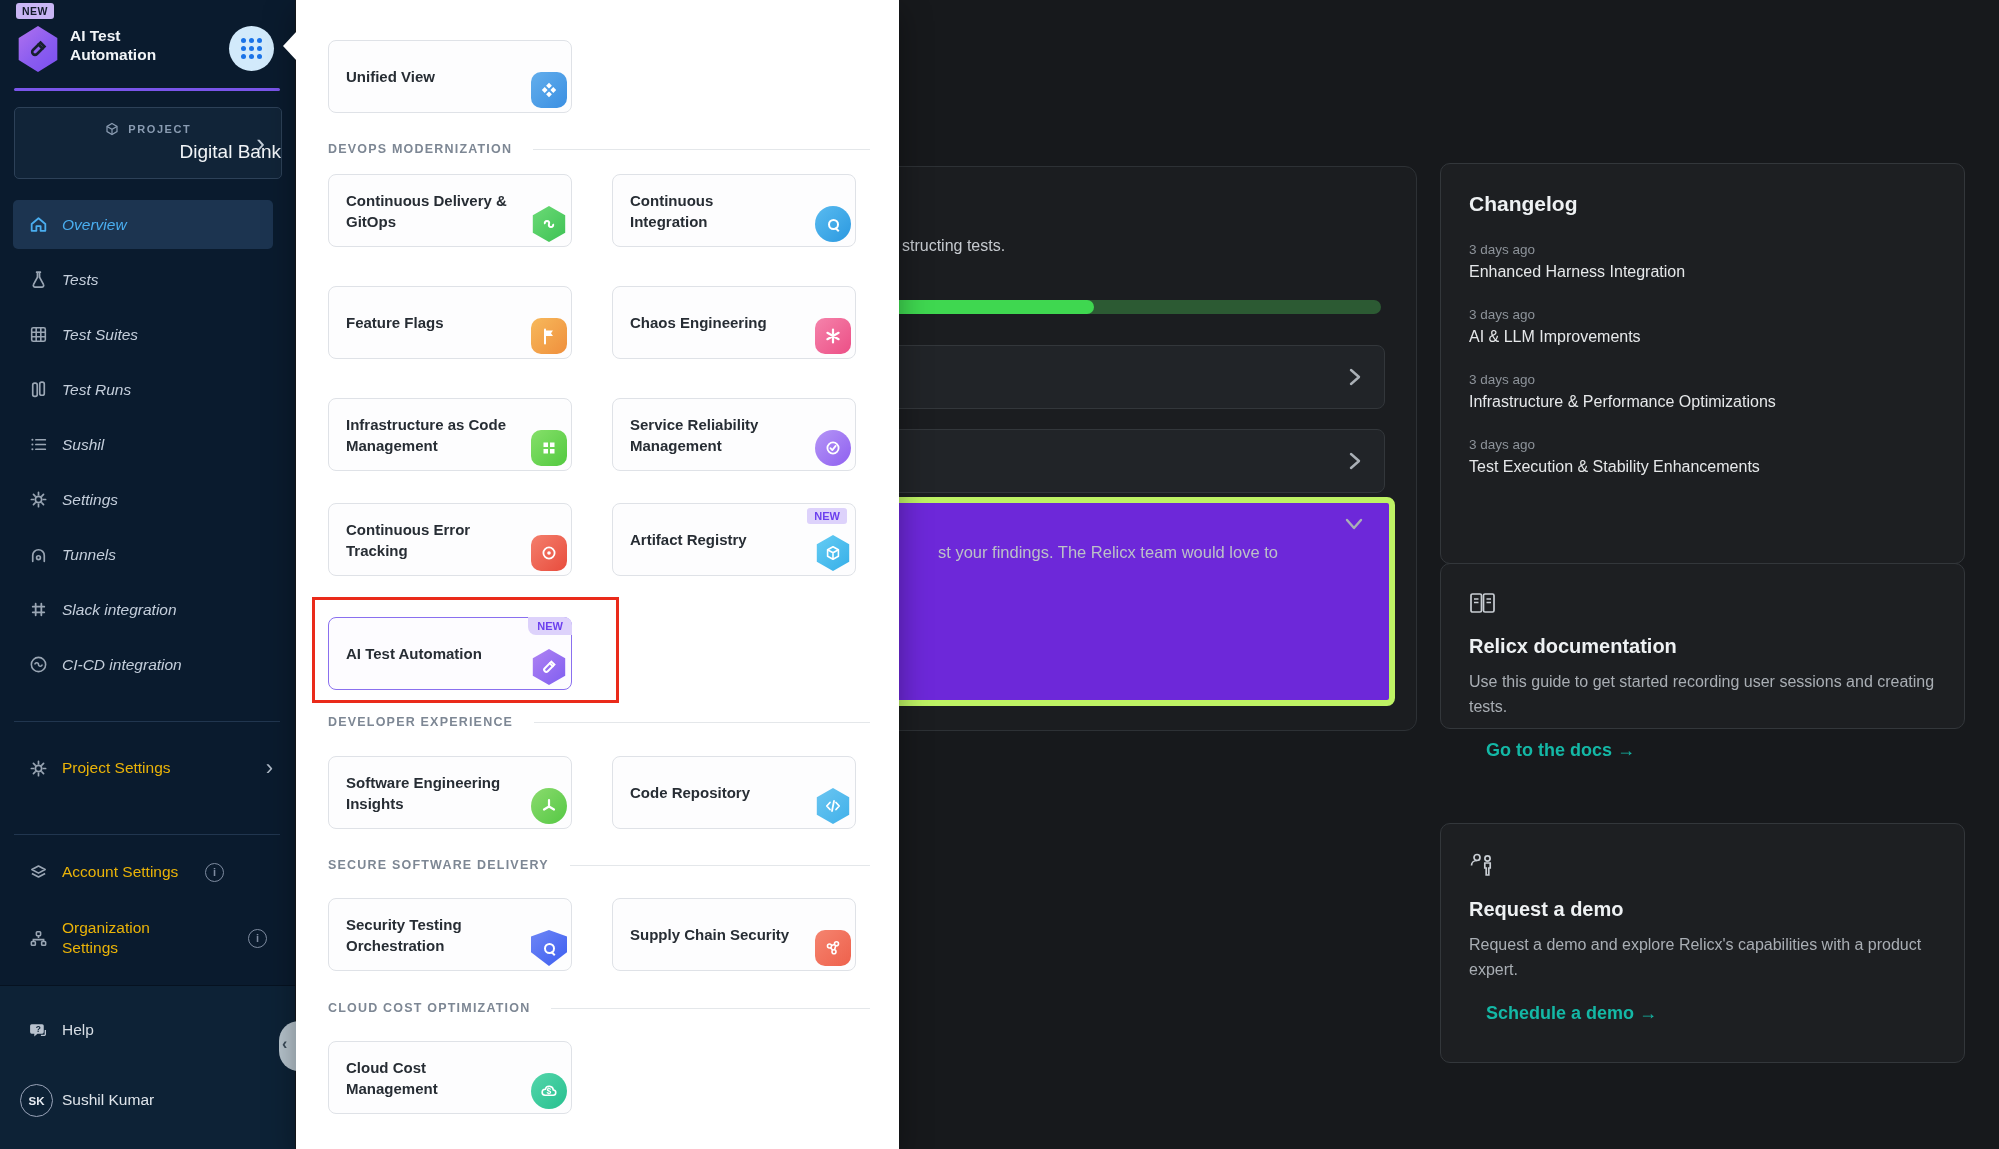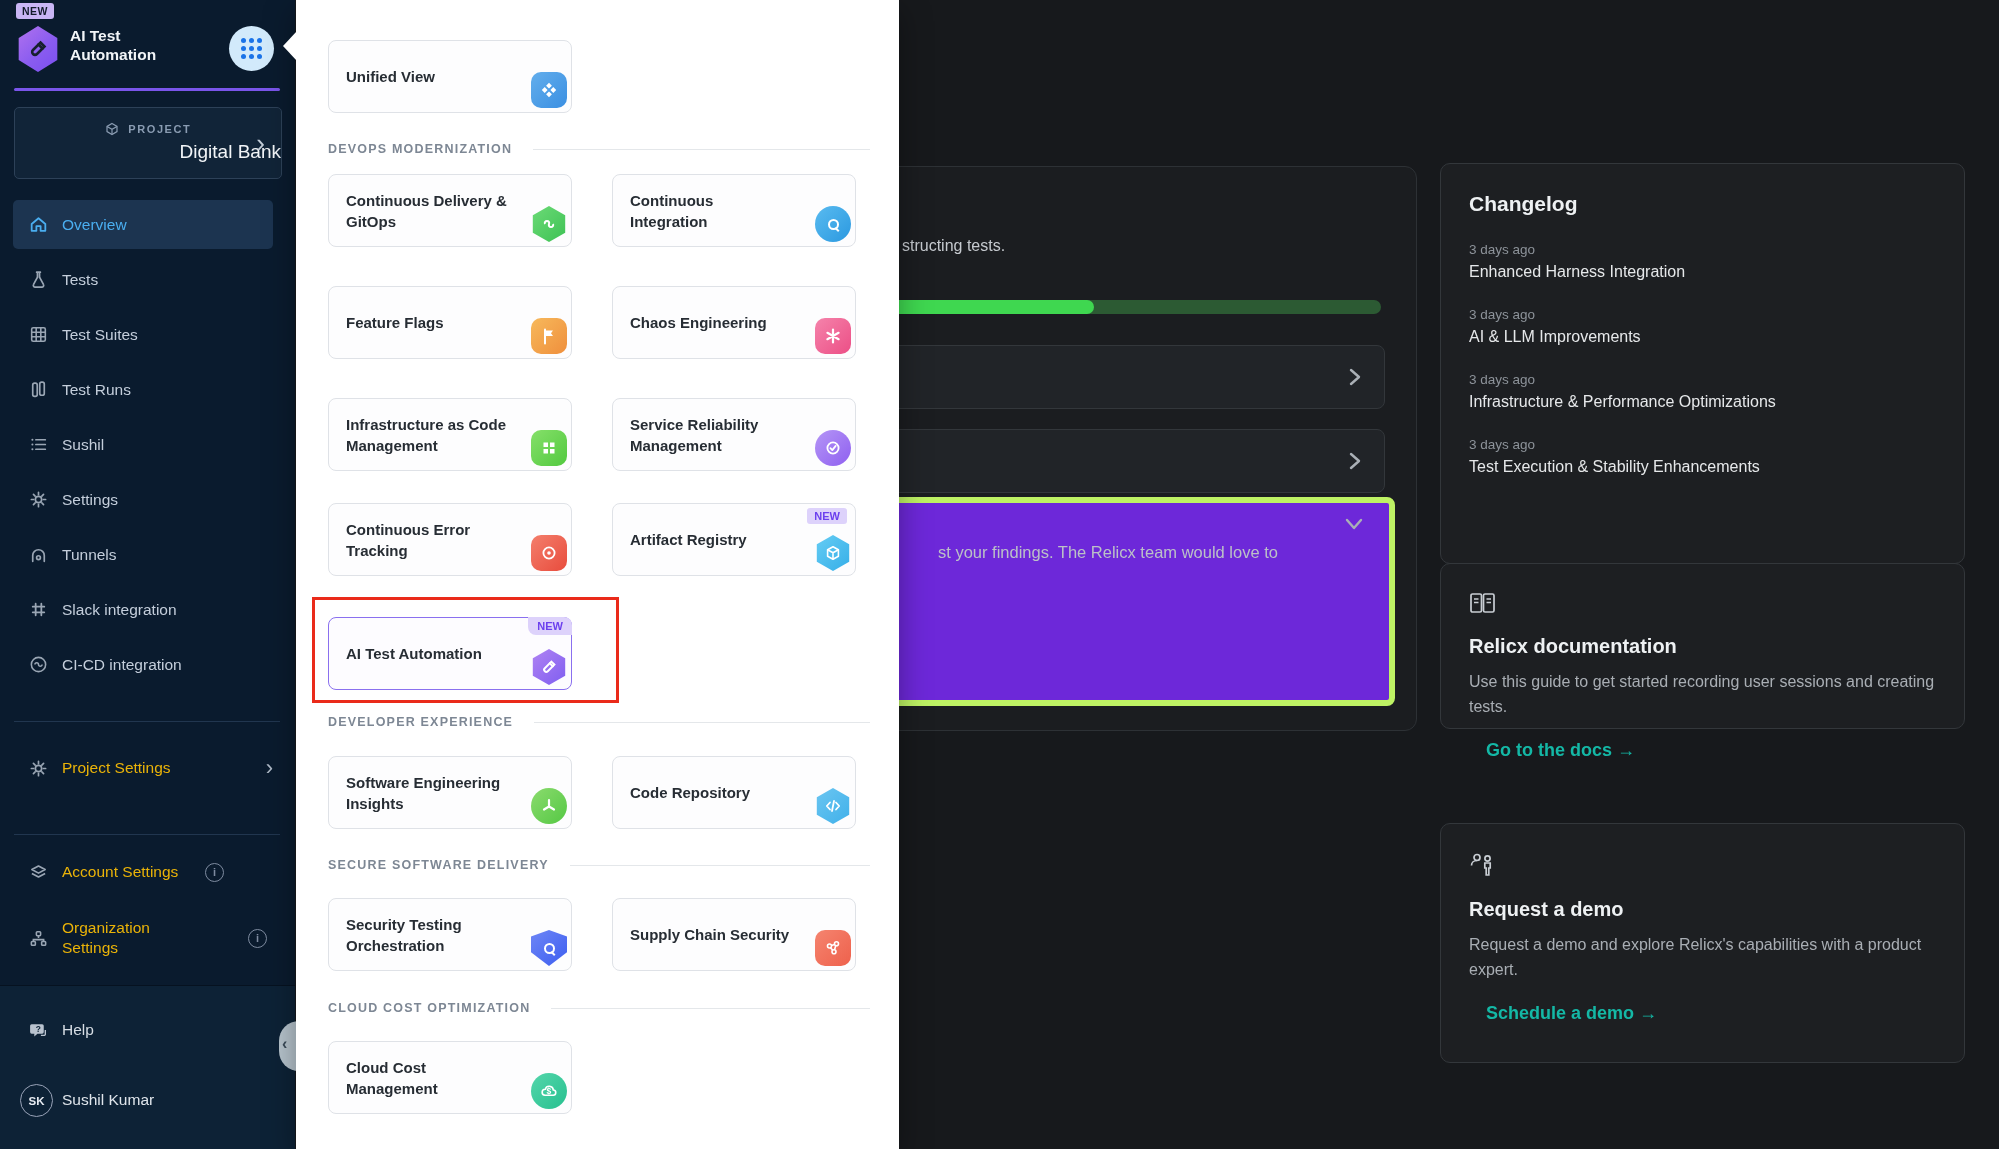--- a/index.html
+++ b/index.html
@@ -32,21 +32,21 @@
     background:#7a55ea;border-radius:2px;}
   .project-card{position:absolute;left:14px;top:107px;width:266px;height:70px;
     background:#112438;border:1px solid #2d4158;border-radius:5px;cursor:pointer;}
   .proj-top{position:absolute;left:0;right:0;top:14px;text-align:center;color:#8a9cb2;
     font-size:11px;font-weight:bold;letter-spacing:1.6px;}
   .proj-top svg{vertical-align:-3px;margin-right:5px;}
   .proj-name{position:absolute;left:0;right:0;top:33px;text-align:right;color:#f2f5f8;font-size:19px;}
   .proj-chev{position:absolute;right:16px;top:20px;color:#c3cdd8;font-size:26px;line-height:30px;}
 
   .nav{position:absolute;left:0;top:197px;width:295px;}
-  .nav-item{position:relative;height:55px;display:flex;align-items:center;cursor:pointer;}
+  .nav-item{position:relative;height:55px;display:flex;align-items:center;cursor:pointer;font-style:italic;}
   .nav-item .nicon{position:absolute;left:27px;width:22px;height:22px;display:flex;align-items:center;justify-content:center;}
   .nav-item .nlabel{position:absolute;left:62px;font-size:15.5px;color:#c4cedb;}
   .nav-item.active::before{content:"";position:absolute;left:13px;right:22px;top:3px;bottom:3px;
     background:#1c3450;border-radius:5px;}
   .nav-item.active .nlabel{color:#4aaef0;position:absolute;z-index:1;}
   .nav-item .nicon,.nav-item .nlabel{z-index:1;}
 
   .side-div{position:absolute;left:14px;width:266px;height:1px;background:#21364f;}
   .side-row{position:absolute;left:0;width:295px;display:flex;align-items:center;cursor:pointer;}
   .side-row .nicon{position:absolute;left:27px;width:22px;height:22px;display:flex;align-items:center;justify-content:center;}

